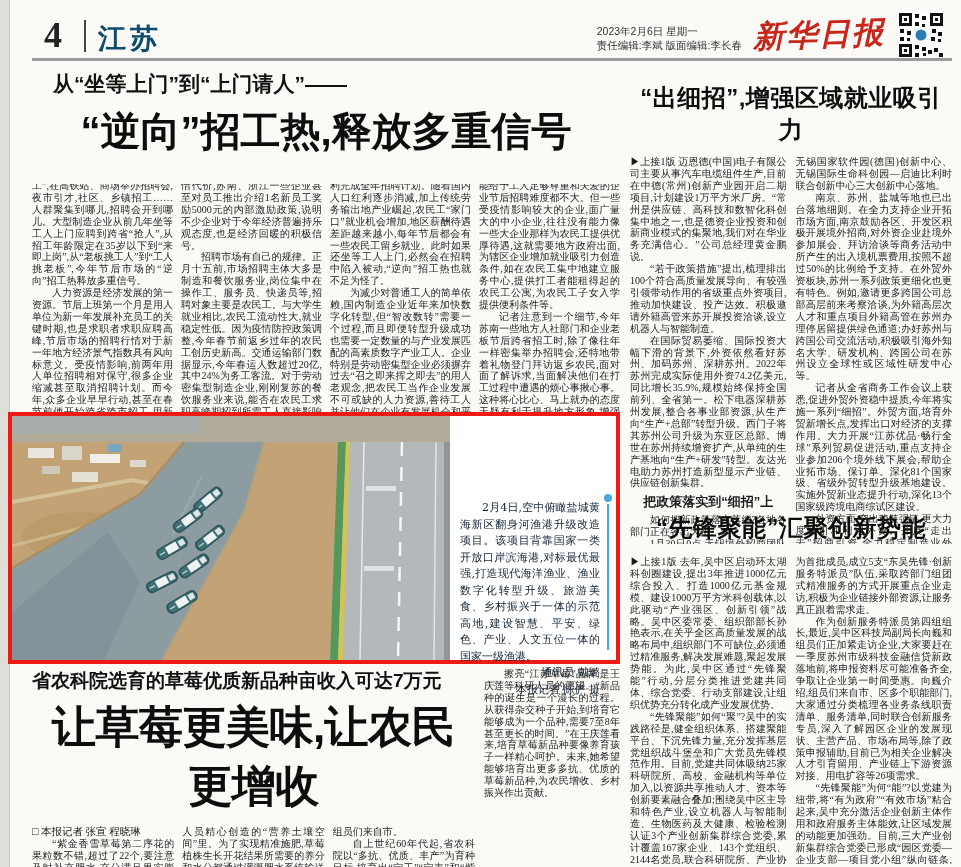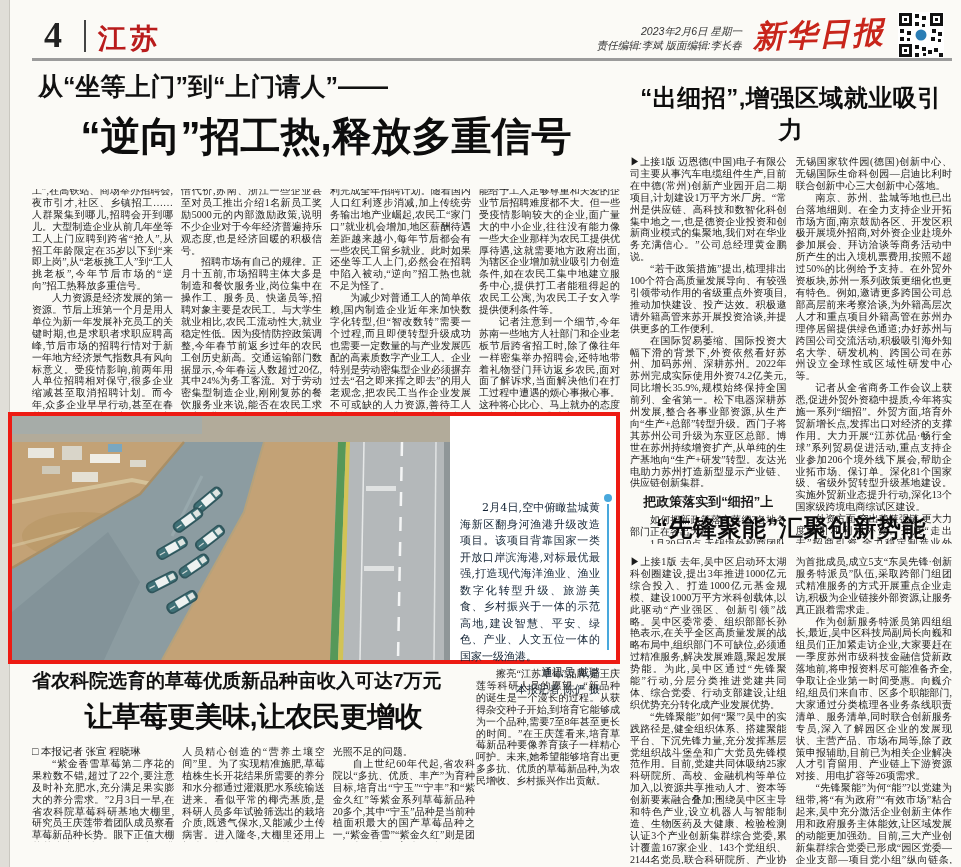--- a/index.html
+++ b/index.html
@@ -9,43 +9,43 @@
     font-family:"Liberation Serif", serif;
   }
   .edge-strip{position:absolute;left:0;top:0;width:9px;height:867px;
     background:#e0ded8;border-right:1px solid #c9c7c0;}
   
   #header{position:absolute;left:32px;top:12px;width:920px;height:44px;}
   .pagenum{position:absolute;left:12px;top:2px;font-family:"Liberation Serif",serif;
     font-size:36px;font-weight:bold;color:#222;}
   .pagebar{position:absolute;left:52px;top:8px;width:2px;height:32px;background:#444;}
   .section{position:absolute;left:66px;top:8px;font-family:Liberation Sans, sans-serif;
-    font-size:28px;font-weight:900;letter-spacing:4px;color:#b91c1c;}
-  .dates{position:absolute;right:210px;top:12px;text-align:right;
-    font-family:"Liberation Sans",sans-serif;font-size:10.5px;line-height:14px;color:#333;font-style:italic;}
+    font-size:28px;font-weight:900;letter-spacing:4px;color:#0c4a6e;}
+  .dates{position:absolute;right:210px;top:12px;text-align:left;
+    font-family:"Liberation Sans",sans-serif;font-size:10.5px;line-height:14px;color:#333;}
   .masthead{position:absolute;right:62px;top:2px;width:142px;text-align:center;
     font-family:"Liberation Serif",serif;font-weight:bold;font-style:italic;
     font-size:31px;color:#c8251b;letter-spacing:2px;transform:rotate(-2deg);}
   .qr{position:absolute;right:8px;top:0px;width:46px;height:46px;}
   .headrule{position:absolute;left:32px;top:58px;width:920px;height:3px;background:#9b9b9b;}
 
   
   .cols{display:flex;overflow:hidden;}
   .col{flex:1;min-width:0;font-size:10px;line-height:11.9px;text-align:justify;
     color:#1b1b1b;overflow:hidden;}
   .col p{margin:0;text-indent:2em;}
   .col p.cont{text-indent:0;}
   .col .sub{font-family:"Liberation Sans",sans-serif;font-weight:bold;font-size:13px;
     text-align:center;margin:7px 0 6px 0;text-indent:0;}
   .byline{font-size:10.5px;margin:0 0 10px 0;text-indent:0 !important;}
 
   
   #lead{position:absolute;left:32px;top:70px;width:588px;}
   #lead .kicker{font-family:"Liberation Sans",sans-serif;font-weight:bold;
-    font-size:25px;color:#111;margin-left:6px;}
+    font-size:21px;color:#111;margin-left:21px;}
   #lead .title{font-family:"Liberation Sans",sans-serif;font-weight:900;
     font-size:40px;color:#0d0d0d;text-align:center;margin-top:6px;letter-spacing:0px;}
   #lead .cols{margin-top:25px;gap:8px;height:246px;align-items:flex-end;}
 
   
   .rightart{position:absolute;left:630px;width:322px;}
   #trade{top:82px;}
   #pioneer{top:512px;}
   .rightart .rtitle{font-family:"Liberation Sans",sans-serif;font-weight:900;
     font-size:24px;color:#0d0d0d;text-align:center;letter-spacing:0.5px;}
@@ -59,24 +59,24 @@
   .capwrap{flex:1;position:relative;background:#fff;}
   .caption{position:absolute;left:10px;right:16px;top:84px;
     font-family:"DejaVu Serif",serif;font-size:11px;line-height:16.5px;
     text-align:justify;color:#123;}
   .caption p{margin:0;text-indent:2em;}
   .cap-credits{margin-top:2px;text-align:right;text-indent:0 !important;}
   .cap-line{position:absolute;right:7px;top:88px;height:146px;width:2.5px;background:#49a8dc;}
   .cap-dot{position:absolute;right:4.5px;top:78px;width:8px;height:8px;border-radius:50%;background:#49a8dc;}
 
   
-  #berry{position:absolute;left:32px;top:668px;width:588px;height:196px;display:flex;gap:1px;}
+  #berry{position:absolute;left:32px;top:668px;width:588px;height:196px;display:flex;gap:9px;}
   #berry .bleft{width:443px;flex:none;}
   #berry .bkicker{font-family:"Liberation Sans",sans-serif;font-weight:bold;font-size:19px;color:#111;}
-  #berry .btitle{font-family:"Liberation Sans",sans-serif;font-weight:900;font-size:28px;
+  #berry .btitle{font-family:"Liberation Sans",sans-serif;font-weight:900;font-size:44px;
     letter-spacing:-0.5px;color:#0d0d0d;margin-top:4px;text-align:center;}
   #berry .cols{margin-top:10px;gap:8px;height:96px;justify-content:space-between;}
   #berry .bright{flex:1;min-width:0;}
   #berry .bright .col{height:196px;}
 </style>
 </head>
 <body>
 
 <div class="edge-strip"></div>
 
@@ -151,21 +151,21 @@
         <p>记者注意到一个细节,今年苏南一些地方人社部门和企业老板节后跨省招工时,除了像往年一样密集举办招聘会,还特地带着礼物登门拜访返乡农民,面对面了解诉求,当面解决他们在打工过程中遭遇的烦心事揪心事。这种将心比心、马上就办的态度无疑有利于提升地方形象,增强区域就业吸引力。</p>
       </div>
   </div>
 </div>
 
 <div id="trade" class="rightart">
   <div class="rtitle">“出细招”,增强区域就业吸引力</div>
   <div class="cols">
     <div class="col">
         <p class="cont">▶上接1版  迈恩德(中国)电子有限公司主要从事汽车电缆组件生产,目前在中德(常州)创新产业园开启二期项目,计划建设1万平方米厂房。“常州是供应链、高科技和数智化科创集中地之一,也是德资企业投资和创新商业模式的集聚地,我们对在华业务充满信心。”公司总经理黄金鹏说。</p>
-        <p>“若干政策措施”提出,梳理排出100个符合高质量发展导向、有较强引领带动作用的省级重点外资项目,推动加快建设、投产达效。积极邀请外籍高管来苏开展投资洽谈,并提供更多的工作便利。</p>
+        <p>“若干政策措施”提出,梳理排出100个符合高质量发展导向、有较强引领带动作用的省级重点外资项目,推动加快建设、投产达效。积极邀请外籍高管来苏开展投资洽谈,设立机器人与智能制造。</p>
         <p>在国际贸易萎缩、国际投资大幅下滑的背景下,外资依然看好苏州、加码苏州、深耕苏州。2022年苏州完成实际使用外资74.2亿美元,同比增长35.9%,规模始终保持全国前列、全省第一。松下电器深耕苏州发展,整合各事业部资源,从生产向“生产+总部”转型升级。西门子将其苏州公司升级为东亚区总部。博世在苏州持续增资扩产,从单纯的生产基地向“生产+研发”转型。友达光电助力苏州打造新型显示产业链、供应链创新集群。</p>
         <div class="sub">把政策落实到“细招”上</div>
         <p>如何把新政策落实落细?各地各部门正在各出大招。</p>
         <p>1月30日0点,无锡境外招商团队再度启程,这是春节后该市首发的境外招商团组,10天里要在3国10城马不停蹄开展招商行动。此次出访还将推动无锡国家软件园(比利时)创新中心、</p>
       </div>
     <div class="col">
         <p class="cont">无锡国家软件园(德国)创新中心、无锡国际生命科创园—启迪比利时联合创新中心三大创新中心落地。</p>
         <p>南京、苏州、盐城等地也已出台落地细则。在全力支持企业开拓市场方面,南京鼓励各区、开发区积极开展境外招商,对外资企业赴境外参加展会、拜访洽谈等商务活动中所产生的出入境机票费用,按照不超过50%的比例给予支持。在外贸外资板块,苏州一系列政策更细化也更有特色。例如,邀请更多跨国公司总部高层前来考察洽谈,为外籍高层次人才和重点项目外籍高管在苏州办理停居留提供绿色通道;办好苏州与跨国公司交流活动,积极吸引海外知名大学、研发机构、跨国公司在苏州设立全球性或区域性研发中心等。</p>
         <p>记者从全省商务工作会议上获悉,促进外贸外资稳中提质,今年将实施一系列“细招”。外贸方面,培育外贸新增长点,发挥出口对经济的支撑作用。大力开展“江苏优品·畅行全球”系列贸易促进活动,重点支持企业参加206个境外线下展会,帮助企业拓市场、保订单。深化81个国家级、省级外贸转型升级基地建设。实施外贸新业态提升行动,深化13个国家级跨境电商综试区建设。</p>
         <p>外资方面,突出稳链强链,更大力度吸引和利用外资。开展“走出去”招商引资,全力稳定制造业外资。继续实施外资补链延链强链行动和鼓励外资企业利润再投资三年行动计划,稳步提高制造业外资的根植性,保障关键生产环节和仓储物流外资企业稳定运行。</p>
@@ -258,21 +258,21 @@
     <div class="btitle">让草莓更美味,让农民更增收</div>
     <div class="cols">
       <div class="col">
         <p class="byline">□ 本报记者 张宣 程晓琳</p>
         <span><p>“紫金香雪草莓第二序花的果粒数不错,超过了22个,要注意及时补充肥水,充分满足果实膨大的养分需求。”2月3日一早,在省农科院草莓科研基地大棚里,研究员王庆莲带着团队成员察看草莓新品种长势。眼下正值大棚草莓上市旺季,一颗颗红润饱满的草莓生长在科研</p></span>
       </div>
       <div class="col">
           <p class="cont">人员精心创造的“营养土壤空间”里。为了实现精准施肥,草莓植株生长开花结果所需要的养分和水分都通过灌溉肥水系统输送进来。看似平常的椰壳基质,是科研人员多年试验筛选出的栽培介质,既透气保水,又能减少土传病害。进入隆冬,大棚里还用上补光灯等设备,有效解决了连阴天气里</p>
         </div>
       <div class="col">
-          <p class="cont">光照不足的问题。</p>
+          <p class="cont">组员们来自市。</p>
           <p>自上世纪60年代起,省农科院以“多抗、优质、丰产”为育种目标,培育出“宁玉”“宁丰”和“紫金久红”等紫金系列草莓新品种20多个,其中“宁玉”品种是当前种植面积最大的国产草莓品种之一,“紫金香雪”“紫金久红”则是团队最新年度的育成品种,抗病性强,“是当前难得的优质良种”,可在生</p>
         </div>
     </div>
   </div>
   <div class="bright">
     <div class="col">
         <p>擦亮“江苏草莓”品牌,是王庆莲等科研人员的愿望。“新品种的诞生是一个漫长的过程。从获得杂交种子开始,到培育它能够成为一个品种,需要7至8年甚至更长的时间。”在王庆莲看来,培育草莓新品种要像养育孩子一样精心呵护。未来,她希望能够培育出更多多抗、优质的草莓新品种,为农民增收、乡村振兴作出贡献。</p>
       </div>
   </div>
 </div>

